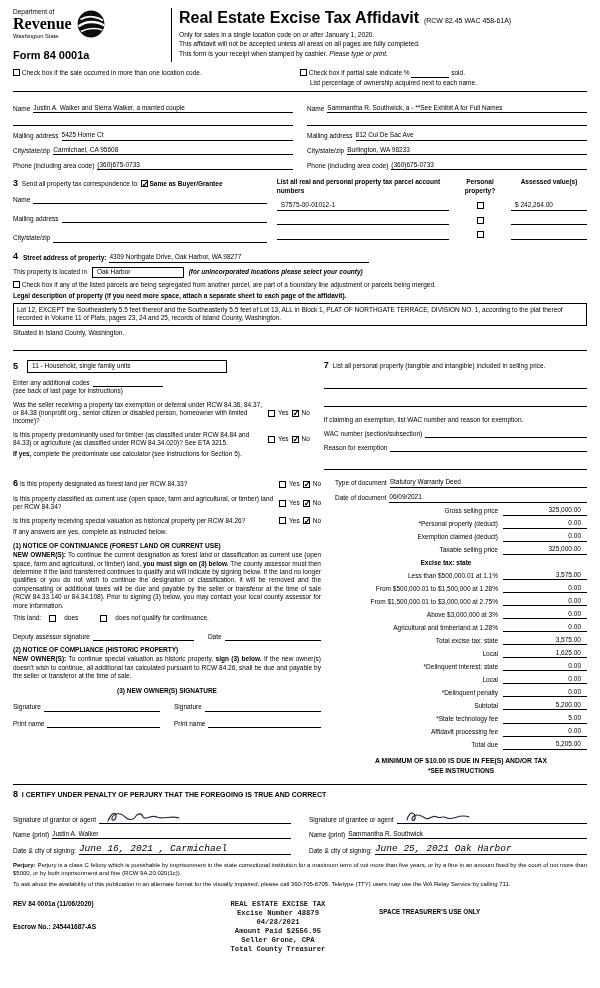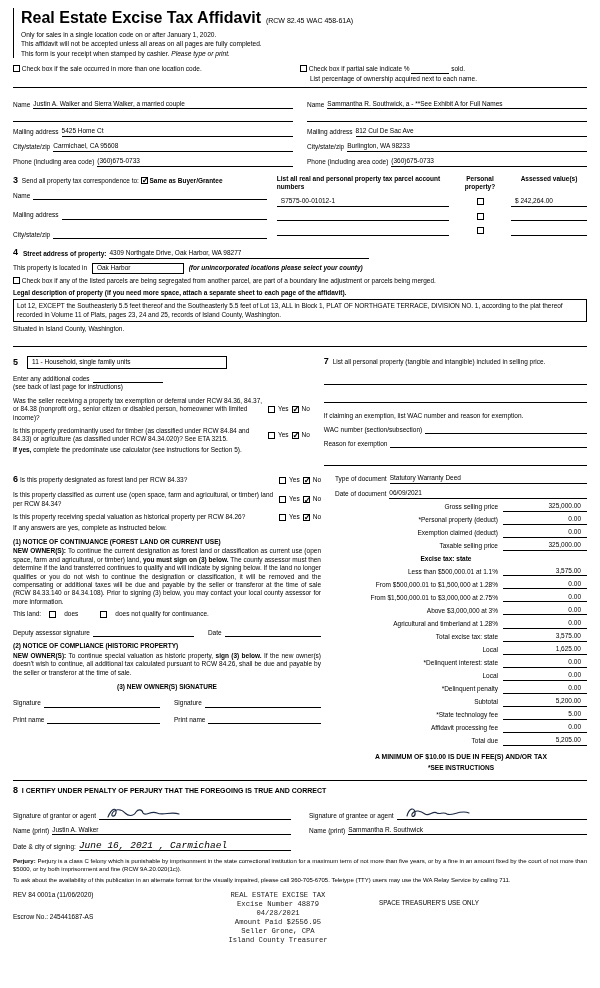--- a/index.html
+++ b/index.html
@@ -79,32 +79,48 @@
   
   .sec8 { margin-top:8px; border-top:1px solid #000; padding-top:4px; }
   .sig-grid { display:flex; gap:18px; margin-top:4px; }
   .sig-col { flex:1; }
   .handwriting { font-family:Liberation Mono, monospace; font-style:italic; font-size:9.5px; line-height:1; }
   .sigline { position:relative; }
   .sig-svg { position:absolute; bottom:-2px; left:6px; }
   
   .perjury { margin-top:7px; font-size:6px; text-align:justify; }
   .access { margin-top:3px; font-size:6px; }
-  .footer { display:flex; margin-top:6px; align-items:flex-start; }
+  .footer { display:flex; margin-top:12px; align-items:flex-start;font-weight:bold; }
   .footer-left { width:170px; flex:none; }
   .escrow { margin-top:14px; }
   .stamp { font-family:"Liberation Mono", monospace; font-size:7.2px; text-align:center; color:#1a1a1a; line-height:1.25; flex:none; width:190px; }
   .treasurer { margin-top:8px; margin-left:6px; font-size:6.3px; white-space:nowrap; }
 </style>
 </head>
 <body>
 
 <div class="page">
 
   <div class="header">
+    <div class="header-left">
+      <div class="logo-row">
+        <div class="logo-text">
+          <span class="dept-small">Department of</span>
+          <span class="dept-large">Revenue</span>
+          <span class="dept-sub">Washington State</span>
+        </div>
+        <svg class="logo-mark" width="30" height="30" viewBox="0 0 30 30">
+          <circle cx="15" cy="15" r="13.4" fill="#0c0c0c"></circle>
+          <path d="M2.5 17.5 C10 11.5, 21 12, 28 16.5" stroke="#fff" stroke-width="2.4" fill="none"></path>
+          <path d="M4.5 10.5 C12 5.8, 22 7.6, 27 11.6" stroke="#fff" stroke-width="1.8" fill="none"></path>
+          <path d="M5 22.5 C12 18.6, 22 18.8, 26.2 21" stroke="#fff" stroke-width="1.6" fill="none"></path>
+        </svg>
+      </div>
+      <div class="form-number">Form 84 0001a</div>
+    </div>
     <div class="header-right">
       <div class="title-line">
         <span class="title">Real Estate Excise Tax Affidavit</span>
         <span class="title-ref">(RCW 82.45 WAC 458-61A)</span>
       </div>
       <div class="note">Only for sales in a single location code on or after January 1, 2020.</div>
       <div class="note">This affidavit will not be accepted unless all areas on all pages are fully completed.</div>
       <div class="note">
         <span>This form is your receipt when stamped by cashier.</span>
         <span class="italic">Please type or print.</span>
@@ -499,20 +515,24 @@
           <span class="fill grow" style="position:relative; height:14px;">
             <svg class="sig-svg" width="70" height="16" viewBox="0 0 70 16">
               <path d="M4 11 C6 3 11 2 12 7 C13 12 8 13 9 9 C12 4 18 6 22 9 C26 12 30 5 34 8 C37 10 40 6 44 9 C49 12 57 4 66 8" stroke="#1b2a45" stroke-width="1.1" fill="none" stroke-linecap="round"></path>
             </svg>
           </span>
         </div>
         <div class="field-line">
           <span class="lbl">Name (print)</span>
           <span class="fill grow">Sammantha R. Southwick</span>
         </div>
+        <div class="field-line">
+          <span class="lbl">Date &amp; city of signing:</span>
+          <span class="fill grow handwriting">June 25, 2021  Oak Harbor</span>
+        </div>
       </div>
     </div>
   </div>
 
   <div class="perjury">
     <span class="bold">Perjury:</span>
     <span>Perjury is a class C felony which is punishable by imprisonment in the state correctional institution for a maximum term of not more than five years, or by a fine in an amount fixed by the court of not more than $5000, or by both imprisonment and fine (RCW 9A.20.020(1c)).</span>
   </div>
   <div class="access">To ask about the availability of this publication in an alternate format for the visually impaired, please call 360-705-6705. Teletype (TTY) users may use the WA Relay Service by calling 711.</div>
 
@@ -523,18 +543,18 @@
         <span>Escrow No.:</span>
         <span>245441687-AS</span>
       </div>
     </div>
     <div class="stamp">
       <div>REAL ESTATE EXCISE TAX</div>
       <div>Excise Number 48879</div>
       <div>04/28/2021</div>
       <div>Amount Paid $2556.95</div>
       <div>Seller Grone, CPA</div>
-      <div>Island County Treasurer</div>
+      <div>Total County Treasurer</div>
     </div>
     <div class="treasurer">SPACE TREASURER'S USE ONLY</div>
   </div>
 
 </div>
 
 </body></html>

